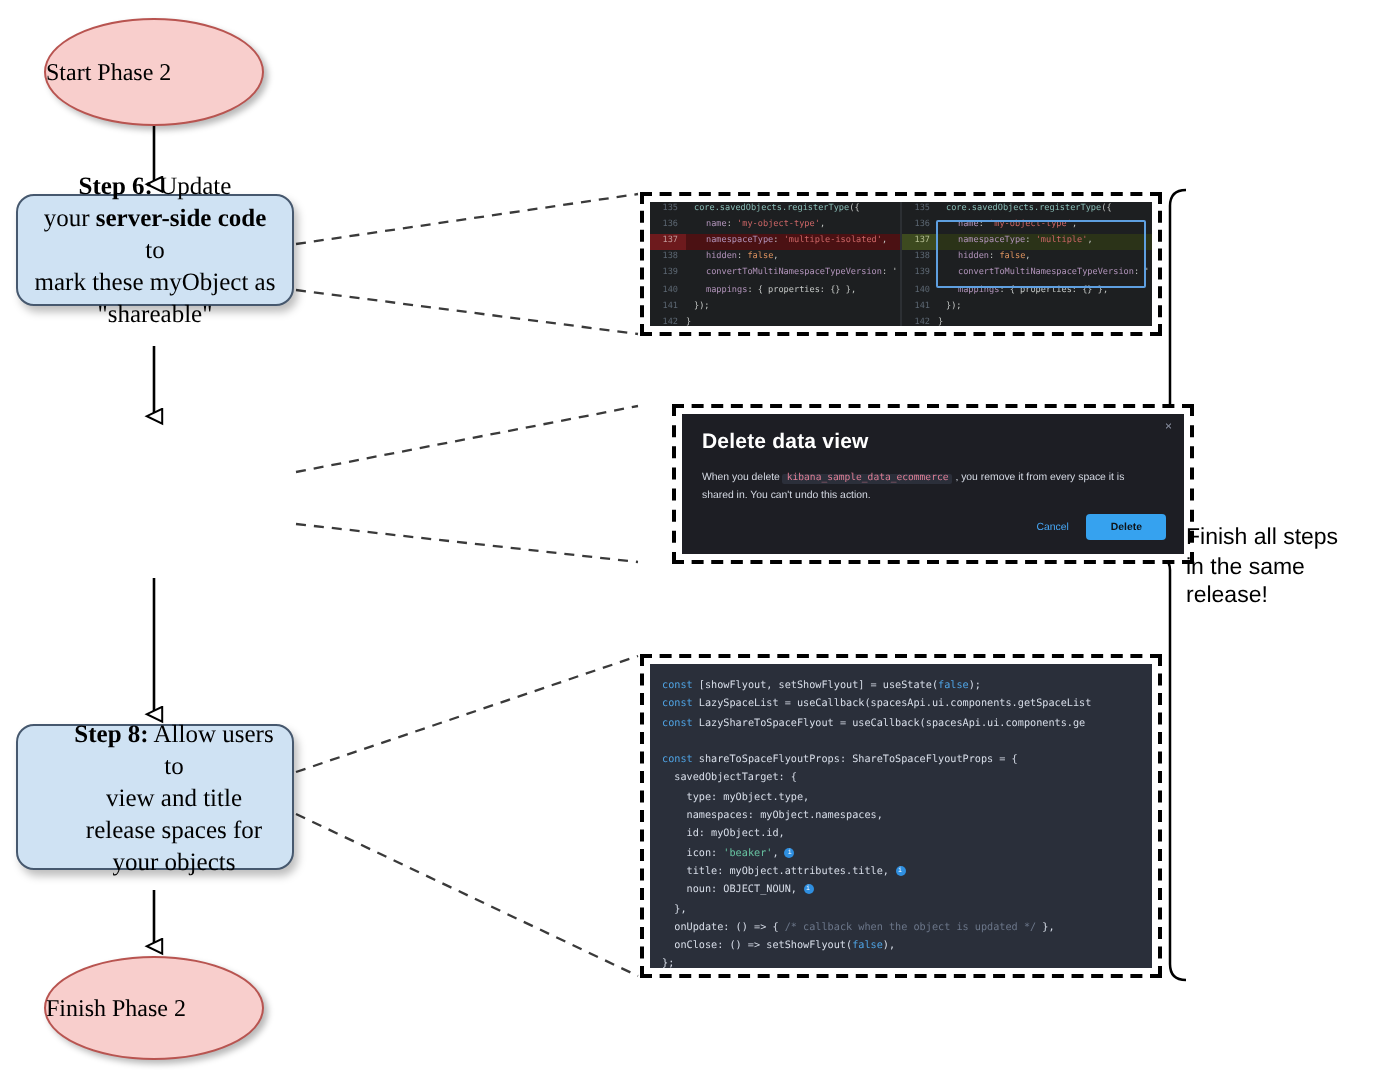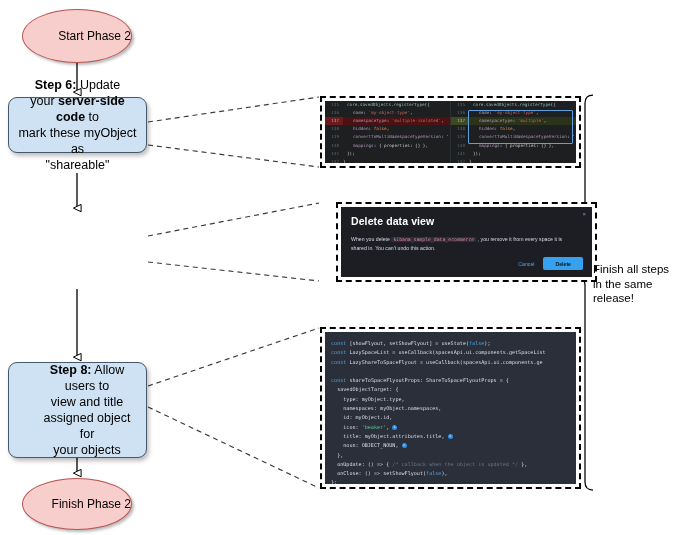--- a/index.html
+++ b/index.html
@@ -3,35 +3,35 @@
 <meta charset="utf-8">
 <style>
   html,body{margin:0;padding:0;background:#ffffff;}
   body{width:691px;height:535px;position:relative;overflow:hidden;
        font-family:"Liberation Sans",sans-serif;color:#000;}
   .stage{position:absolute;left:0;top:0;width:691px;height:535px;}
   svg.lines{position:absolute;left:0;top:0;width:691px;height:535px;pointer-events:none;}
 
   
   .node{position:absolute;box-sizing:border-box;display:flex;align-items:center;
-        justify-content:flex-end;text-align:center;}
+        justify-content:flex-start;text-align:center;font-family:Liberation Serif, serif;}
   .terminator{border:1.4px solid #b85450;background:#f8cecc;border-radius:50%;
         font-size:12px;line-height:14px;
         box-shadow:2px 2px 3px rgba(0,0,0,0.28);}
   .process{border:1.4px solid #46586e;background:#cfe2f3;border-radius:9px;
         font-size:12.5px;line-height:16px;padding:4px 7px;
         box-shadow:2px 3px 4px rgba(0,0,0,0.26);}
   .process b{font-weight:bold;}
   .node-text{display:block;}
 
   #start{left:22px;  top:9px;   width:110px;height:54px;}
   #finish{left:22px; top:478px; width:110px;height:52px;}
   #step6{left:8px;   top:97px;  width:139px;height:56px;}
   #step7{left:8px;   top:213px; width:139px;height:76px;}
-  #step8{left:8px;   top:362px; width:139px;height:96px;padding-left:26px;}
+  #step8{left:8px;   top:362px; width:139px;height:73px;padding-left:26px;}
 
   
   .shot{position:absolute;box-sizing:border-box;border:2px dashed #000;
         padding:3px;background:#ffffff;}
   #shot-code1{left:320px; top:96px;  width:261px;height:72px;}
   #shot-modal{left:336px; top:202px; width:261px;height:80px;}
   #shot-code2{left:320px; top:327px; width:261px;height:162px;}
   .shot-inner{width:100%;height:100%;overflow:hidden;box-sizing:border-box;}
 
   
@@ -132,21 +132,21 @@
       <span>mark these myObject as</span><br>
       <span>"shareable"</span>
     </div>
   </div>
 
 
   <div id="step8" class="node process">
     <div>
       <b>Step 8:</b><span> Allow users to</span><br>
       <span>view and title</span><br>
-      <span>assigned object for</span><br>
+      <span>release spaces for</span><br>
       <span>your objects</span>
     </div>
   </div>
 
   <div id="finish" class="node terminator">
     <span class="node-text">Finish Phase 2</span>
   </div>
 
   <div id="shot-code1" class="shot">
     <div class="shot-inner diff">

